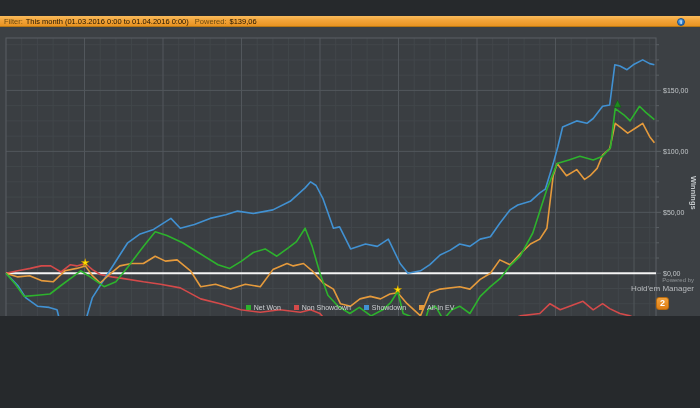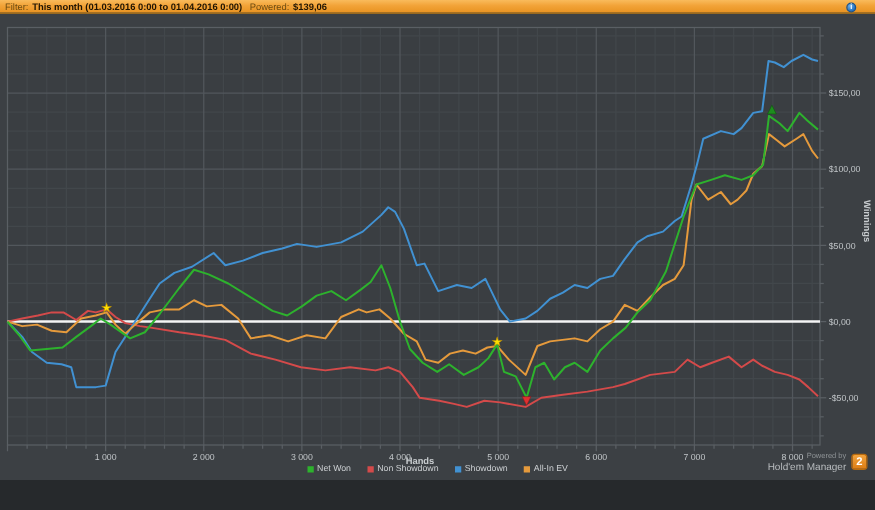--- a/index.html
+++ b/index.html
@@ -1,30 +1,30 @@
 <!DOCTYPE html>
 <html><head>
 <meta charset="utf-8">
 <style>
   html,body{margin:0;padding:0;background:#26292c;}
   .app{
-    position:relative;width:700px;height:384px;overflow:hidden;
-    background:#3c4044;font-family:"Liberation Sans",sans-serif;
+    position:relative;width:700px;height:300px;overflow:hidden;
+    background:#3c4044;font-family:"Liberation Sans",sans-serif;margin-top:16px;
     -webkit-font-smoothing:antialiased;
   }
   
   .topbar{
     position:absolute;left:0;top:0;width:700px;height:11px;
     background:linear-gradient(#f9bb5c,#f2a338 45%,#e89322);
     border-bottom:1px solid #b87713;
     display:flex;align-items:center;white-space:nowrap;
     font-size:7.5px;line-height:11px;color:#5c3e08;padding-left:4px;box-sizing:border-box;
   }
   .topbar .lbl{color:#6b4a10;margin-right:3px;}
-  .topbar .val{color:#1f1402;font-weight:bold;margin-right:6px;}
+  .topbar .val{color:#1f1402;font-weight:normal;margin-right:6px;}
   .info-icon{
     position:absolute;right:15px;top:1.5px;width:8px;height:8px;border-radius:50%;
     background:radial-gradient(circle at 35% 30%,#6fb3ef,#2671bd 70%);
     border:1px solid #17528f;box-sizing:border-box;
     color:#fff;font-size:6px;font-weight:bold;text-align:center;line-height:6.5px;
   }
   
   .chart-wrap{position:absolute;left:0;top:12px;width:700px;height:396px;}
   svg text{font-family:"Liberation Sans",sans-serif;}
   .xlabel{
@@ -39,21 +39,21 @@
   
   .legend{
     position:absolute;left:0;bottom:3px;width:700px;height:12px;
     display:flex;justify-content:center;align-items:center;gap:13px;
     font-size:7px;color:#ced1d4;
   }
   .legend-item{display:flex;align-items:center;gap:3px;}
   .swatch{width:5px;height:5px;display:inline-block;}
   
   .powered{
-    position:absolute;right:6px;bottom:6px;display:flex;align-items:center;gap:4px;
+    position:absolute;right:6px;bottom:6px;display:flex;align-items:center;gap:4px;flex-direction:column;
   }
   .powered .txt{text-align:right;line-height:1.15;}
   .powered .small{font-size:6px;color:#8f9396;}
   .powered .brand{font-size:8px;color:#b9bcbf;}
   .badge{
     width:13px;height:13px;border-radius:3px;
     background:linear-gradient(#f2a23c,#dd7d14);
     border:1px solid #b86a0e;box-sizing:border-box;
     color:#fff;font-size:9px;font-weight:bold;text-align:center;line-height:11px;
   }

